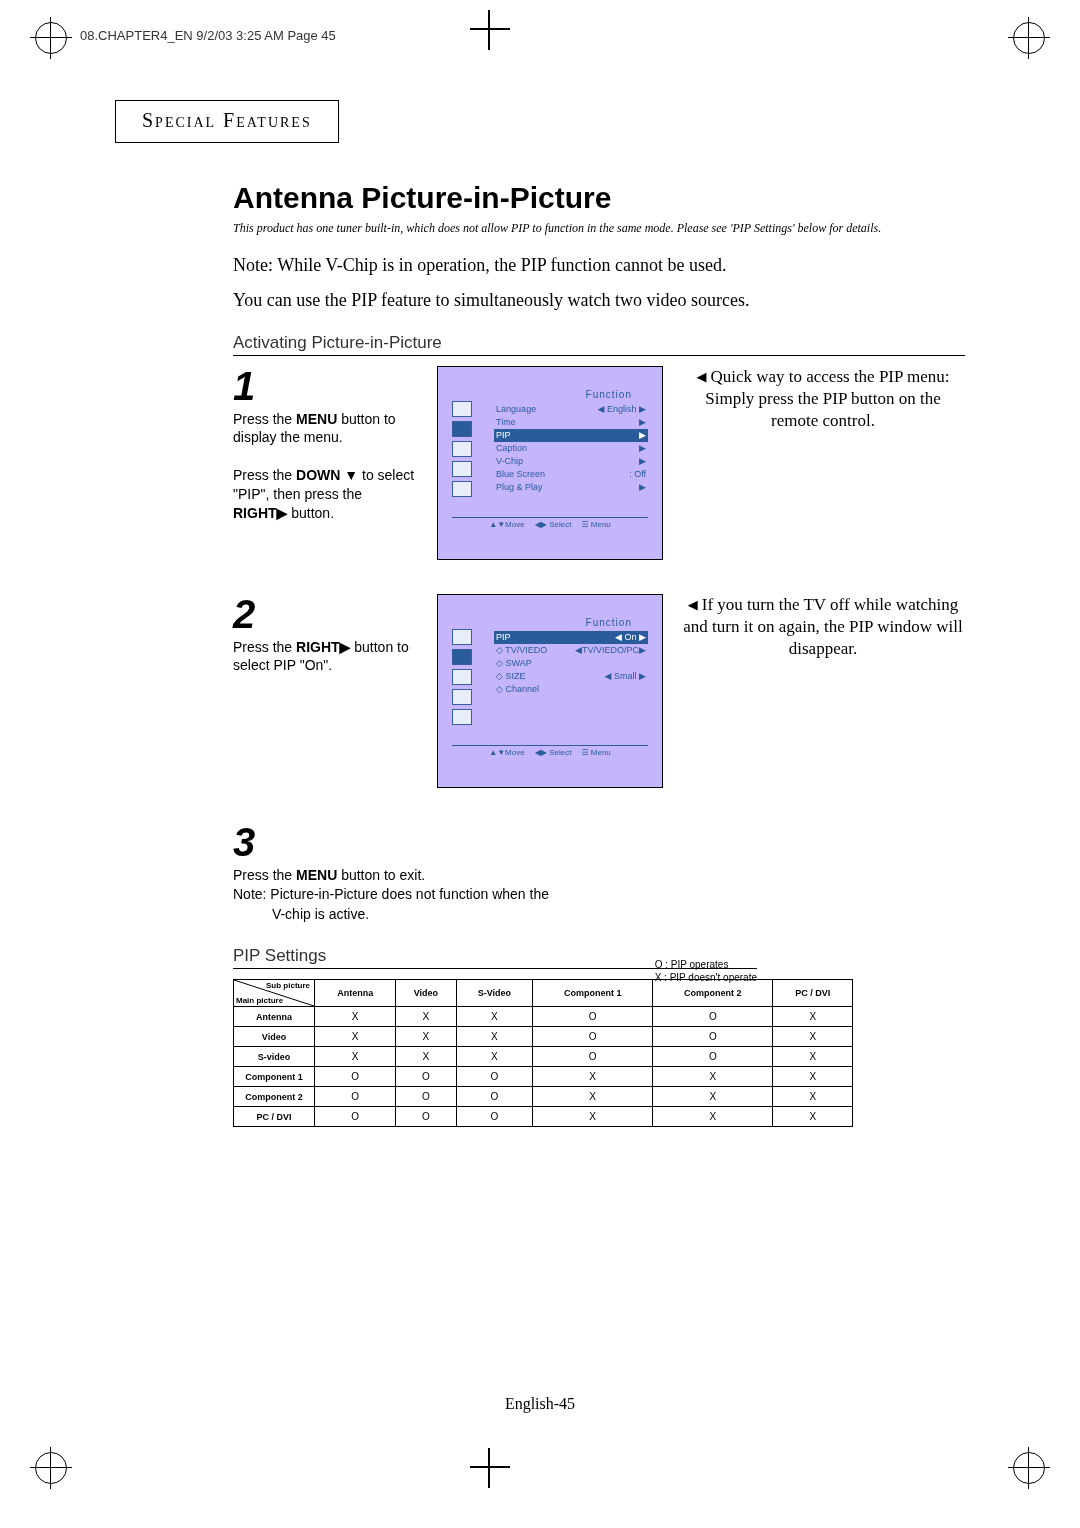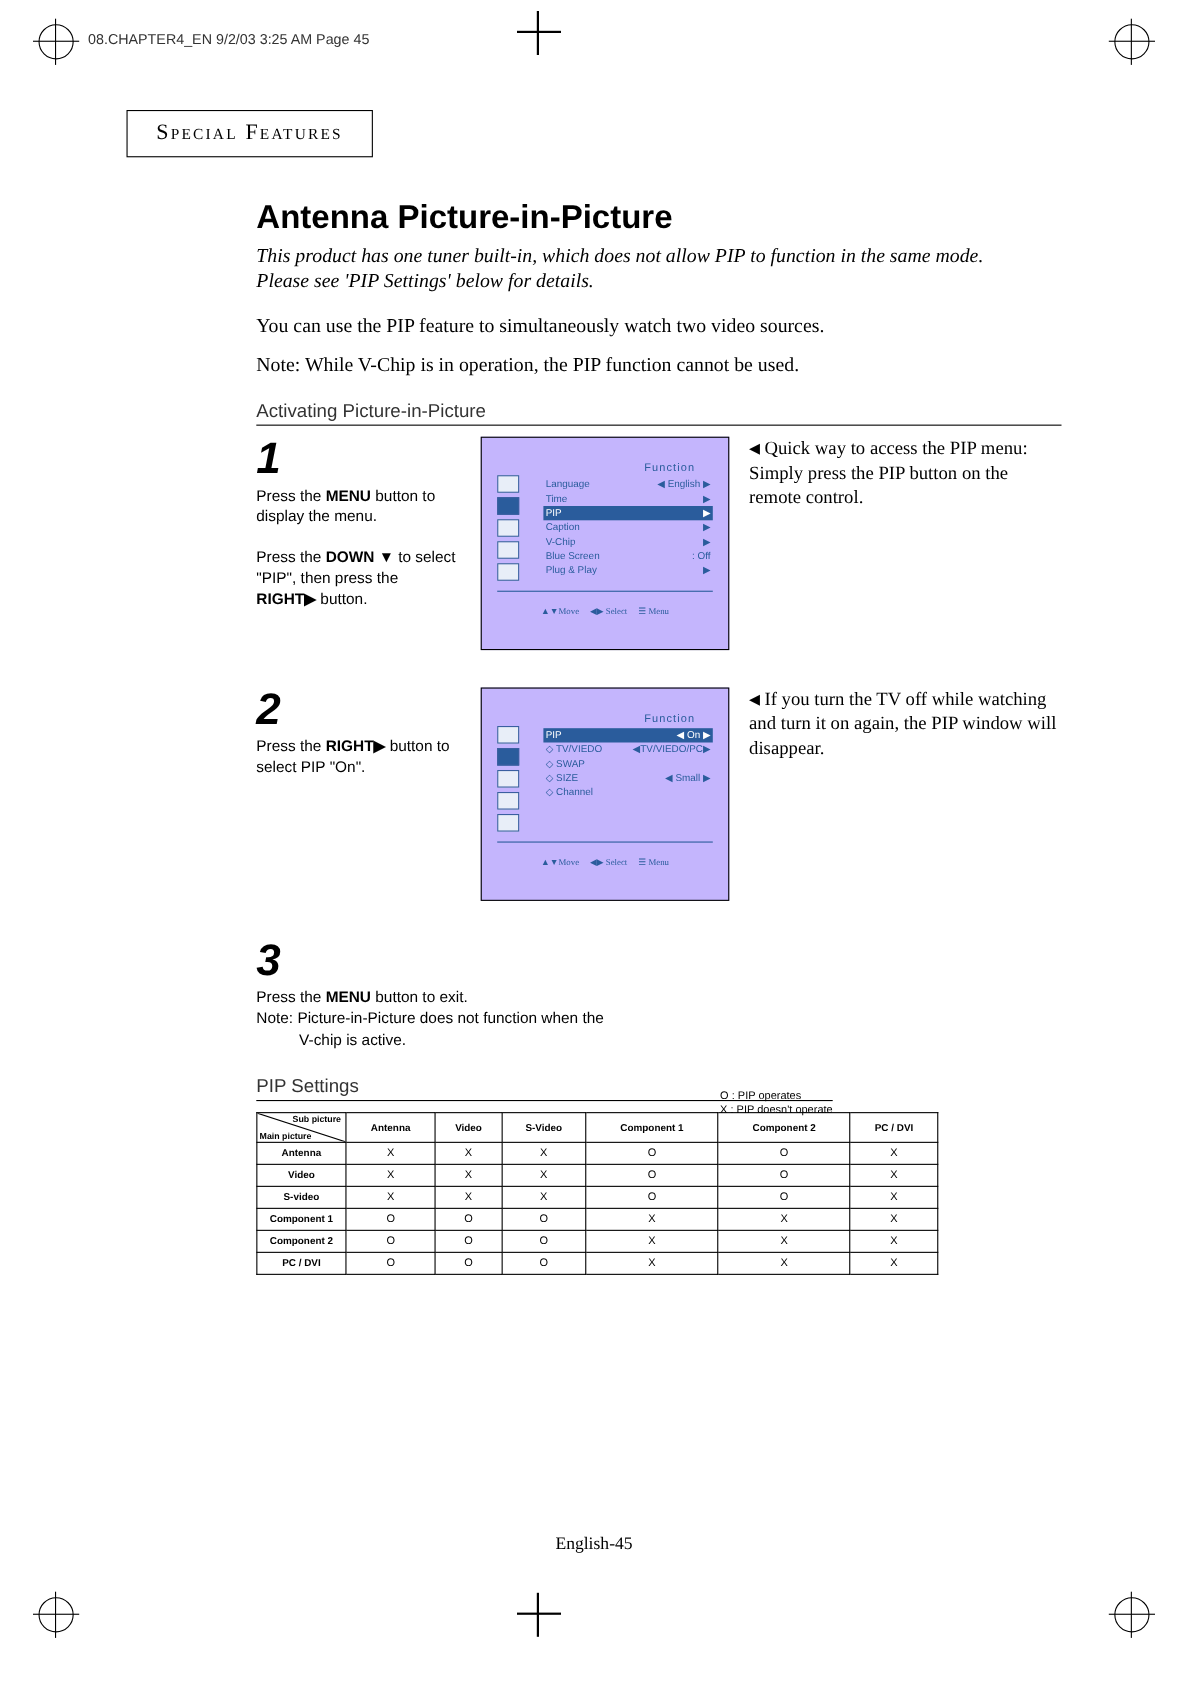--- a/index.html
+++ b/index.html
@@ -62,21 +62,21 @@
     margin-bottom: 38px;
   }
   .title {
     font-family: Arial, Helvetica, sans-serif;
     font-weight: bold;
     font-size: 30px;
     margin: 0 0 6px 118px;
   }
   .intro-it {
     font-style: italic;
-    font-size: 18px;
+    font-size: 12px;
     margin: 0 40px 18px 118px;
     line-height: 1.3;
   }
   .intro {
     font-size: 18px;
     margin: 0 40px 14px 118px;
   }
   .subhead {
     font-family: Arial, Helvetica, sans-serif;
     font-weight: normal;
@@ -132,27 +132,28 @@
   .osd-menu {
     position:absolute; left:56px; top:36px; right:14px;
     font-size:9px; color:#2a5c9c; line-height:1.45;
   }
   .osd-menu .row { display:flex; justify-content:space-between; padding:0 2px;}
   .osd-menu .sel { background:#2a5c9c; color:#fff; }
   .osd-footer {
     position:absolute; bottom:30px; left:14px; right:14px;
     border-top:1px solid #2a5c9c;
     font-size:8px; color:#2a5c9c;
-    padding-top:13px;
-    display:flex; gap:10px; justify-content:center;font-family:Liberation Serif, serif;
+    padding-top:2px;
+    display:flex; gap:10px; justify-content:center;
   }
   .tip {
     width: 290px;
     font-size: 17px;
     line-height: 1.3;
+    text-align: center;
   }
   .tip::before {
     content: "◀";
     font-size: 13px;
     margin-right: 4px;
     vertical-align: 1px;
   }
 
   .step3 {
     margin-left:118px;
@@ -224,22 +225,22 @@
         <div class="cross-h"></div>
       </div>
   </div>
 
   <div class="content">
 
     <div class="section-box">Special Features</div>
 
     <div class="title">Antenna Picture-in-Picture</div>
     <div class="intro-it">This product has one tuner built-in, which does not allow PIP to function in the same mode. Please see 'PIP Settings' below for details.</div>
+    <div class="intro">Note:  While V-Chip is in operation, the PIP function cannot be used.</div>
     <div class="intro">You can use the PIP feature to simultaneously watch two video sources.</div>
-    <div class="intro">Note:  While V-Chip is in operation, the PIP function cannot be used.</div>
 
     <div class="subhead">Activating Picture-in-Picture</div>
 
     
     <div class="step-row">
       <div class="step-col">
         <div class="step-num">1</div>
         <span>Press the </span><b>MENU</b><span> button to display the menu.</span>
         <br><br>
         <span>Press the </span><b>DOWN ▼</b>

